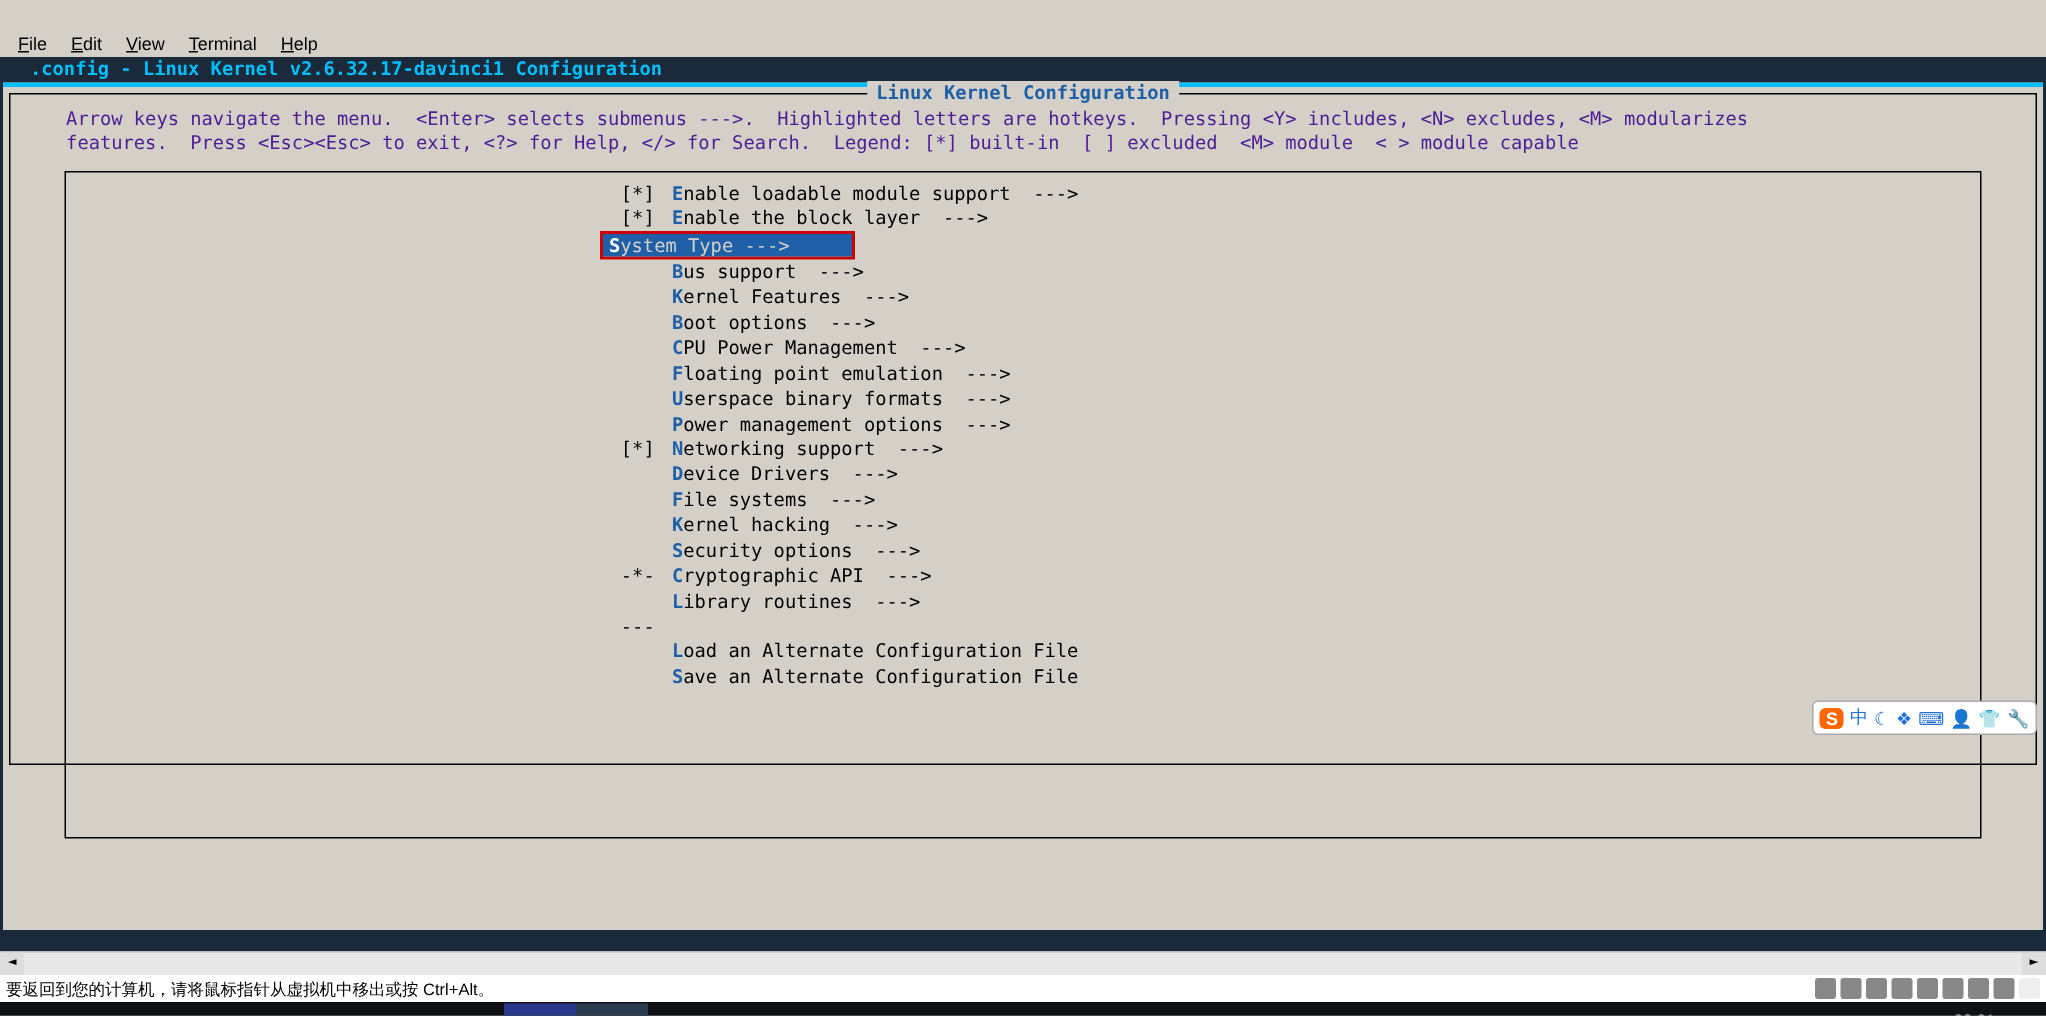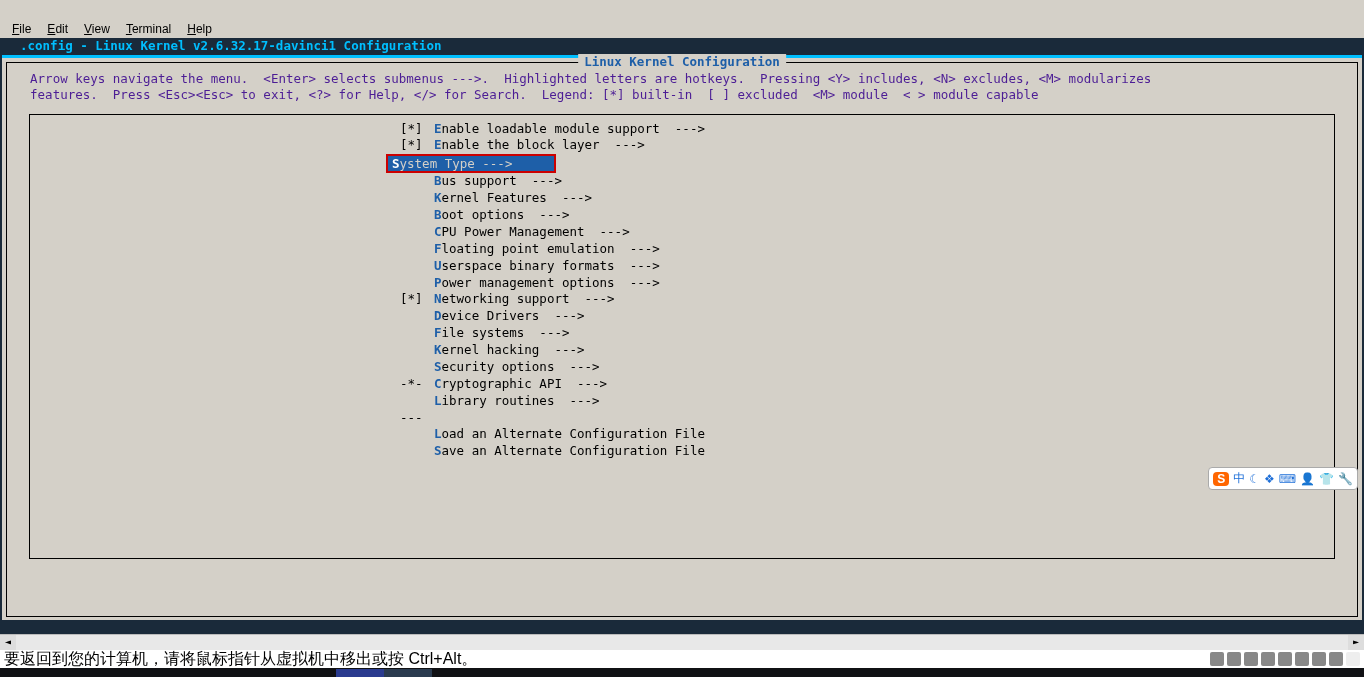--- a/index.html
+++ b/index.html
@@ -34,22 +34,22 @@
   background: #d4d0c8;
   border-top: 3px solid #00bfff;
   padding: 4px;
   margin: 2px;
   height: 565px;
   position: relative;
 }
 .inner-box {
   border: 1px solid #000;
   background: #d4d0c8;
-  height: 555px;
-  padding: 4px 6px;
+  height: 448px;
+  padding: 4px 20px;
   position: relative;
 }
 .box-title {
   color: #1e5fa8;
   font-weight: bold;
   text-align: center;
   position: absolute;
   top: -9px;
   left: 50%;
   transform: translateX(-50%);
@@ -86,21 +86,21 @@
 .sel-inner {
   background: #1e5fa8;
   color: #d4d0c8;
   padding: 0 4px;
   display:inline-block;
 }
 .sel-inner .hotkey { color: #fff; font-weight: bold;}
 .vm-hint {
   background: #fff;
   font-family: "Microsoft YaHei", sans-serif;
-  font-size: 16px;
+  font-size: 11px;
   height: 18px;
   padding: 1px 4px;
   display:flex;
   justify-content: space-between;
   align-items:center;
 }
 .vm-icons { display:flex; gap:3px; }
 .vm-icons .ic { width:14px; height:14px; background:#888; border-radius:2px; }
 .taskbar {
   background: #101114;

